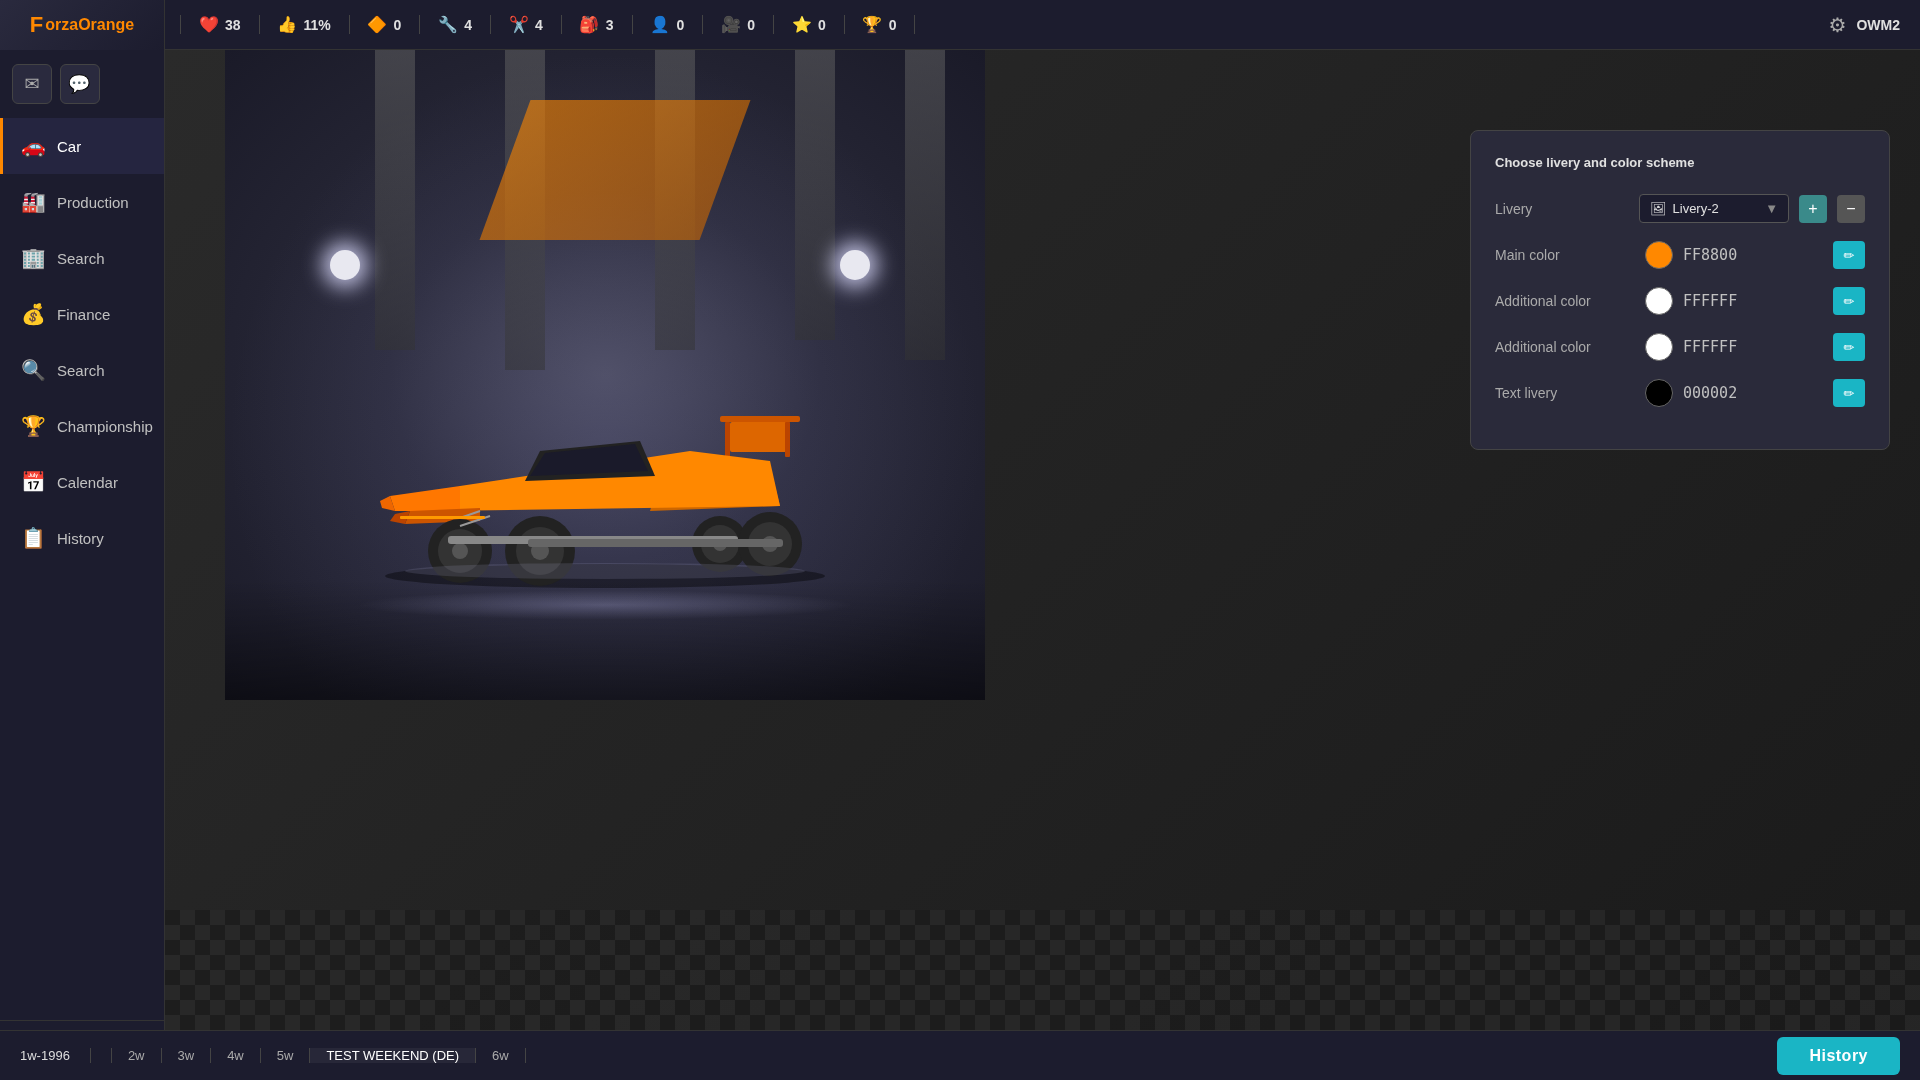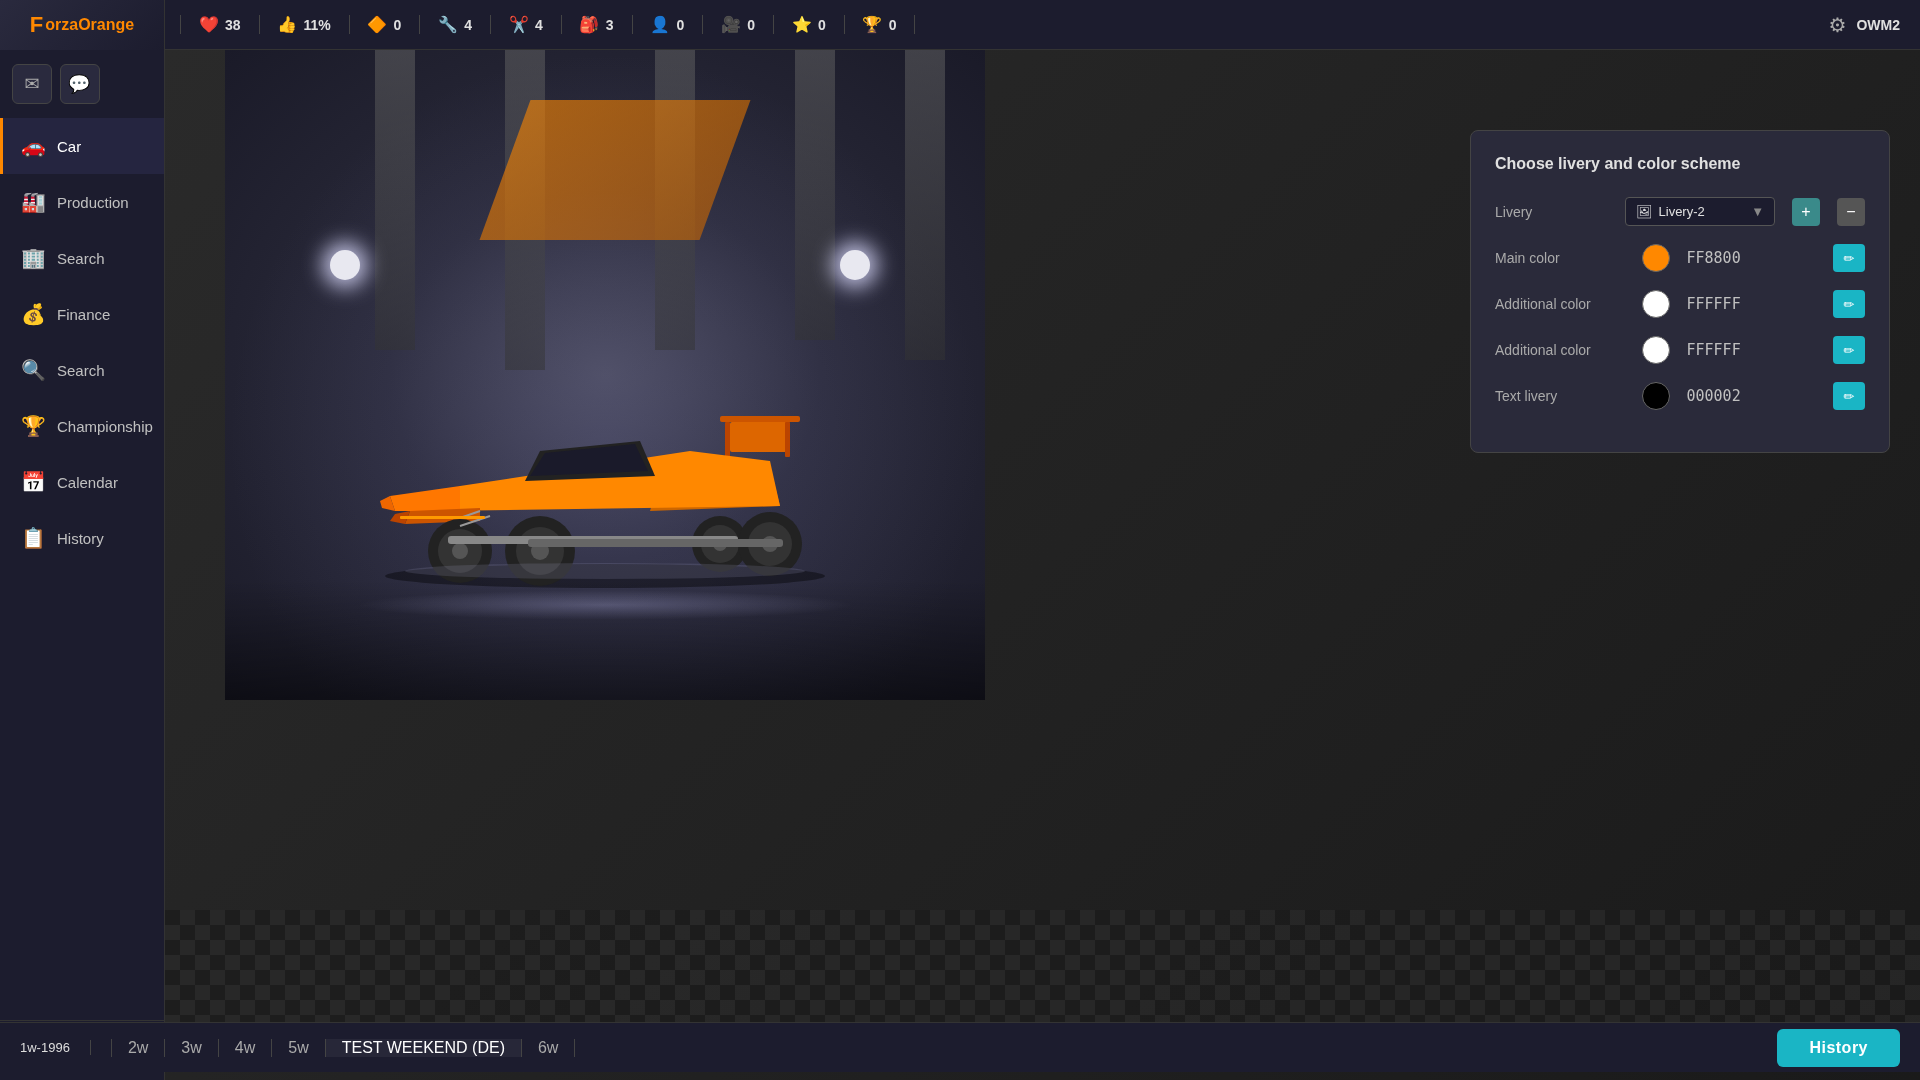--- a/index.html
+++ b/index.html
@@ -114,23 +114,23 @@
       position: absolute; bottom: 0; left: 0; right: 0; height: 120px;
       background: linear-gradient(to bottom, transparent, rgba(0,0,0,0.5));
     }
 
     
     #livery-panel {
       position: absolute; top: 80px; right: 30px; width: 420px;
       background: #2a2a3a; border: 1px solid #444; border-radius: 8px;
       padding: 24px; z-index: 50;
     }
-    .livery-title { color: #e0e0e0; font-size: 16px; font-weight: 700; margin-bottom: 24px; }
+    .livery-title { color: #e0e0e0; font-size: 13px; font-weight: 700; margin-bottom: 24px; }
     .livery-row {
-      display: flex; align-items: center; margin-bottom: 18px; gap: 17px;
+      display: flex; align-items: center; margin-bottom: 18px; gap: 10px;
     }
     .livery-label { color: #aaa; font-size: 14px; flex: 1; }
     .livery-select {
       display: flex; align-items: center; gap: 6px;
       background: #1c1c2e; border: 1px solid #555; border-radius: 4px;
       padding: 6px 10px; color: #e0e0e0; font-size: 13px; cursor: pointer; min-width: 150px;
     }
     .livery-select-arrow { color: #888; margin-left: auto; }
     .livery-add-btn {
       width: 28px; height: 28px; background: #3a8a8a; border-radius: 4px;
@@ -147,36 +147,36 @@
     }
     .color-value { color: #c0c0c0; font-size: 15px; flex: 1; font-family: monospace; }
     .edit-btn {
       width: 32px; height: 28px; background: #1ab5c5; border-radius: 4px;
       display: flex; align-items: center; justify-content: center;
       color: #fff; font-size: 13px; cursor: pointer;
     }
 
     
     #timeline {
-      position: absolute; bottom: 8px; left: 0; right: 0; height: 50px;
+      position: absolute; bottom: 0; left: 0; right: 0; height: 50px;
       background: #1c1c2e; border-top: 1px solid #333; display: flex;
       align-items: center; padding: 0 20px; z-index: 100;
     }
     .timeline-left { color: #ddd; font-size: 13px; padding-right: 20px; border-right: 1px solid #444; margin-right: 20px; }
     .timeline-right { margin-left: auto; }
     .continue-btn {
       background: #1ab5c5; color: #fff; font-size: 16px; font-weight: 700;
       padding: 10px 32px; border-radius: 6px; cursor: pointer; border: none;
       letter-spacing: 0.5px;
     }
     .timeline-week {
       display: flex; align-items: center; gap: 0; flex: 1;
     }
     .week-item {
-      display: flex; align-items: center; color: #aaa; font-size: 16px;
+      display: flex; align-items: center; color: #aaa; font-size: 13px;
       padding: 0 16px; border-right: 1px solid #444;
     }
     .week-item:first-child { border-left: 1px solid #444; }
     .week-item.highlighted { color: #fff; background: rgba(255,255,255,0.05); }
 
     
     #checker-area {
       position: absolute; bottom: 50px; left: 165px; right: 0; height: 120px;
       background: repeating-conic-gradient(#2a2a2a 0% 25%, #1a1a1a 0% 50%) 0 0 / 30px 30px;
       opacity: 0.7;

